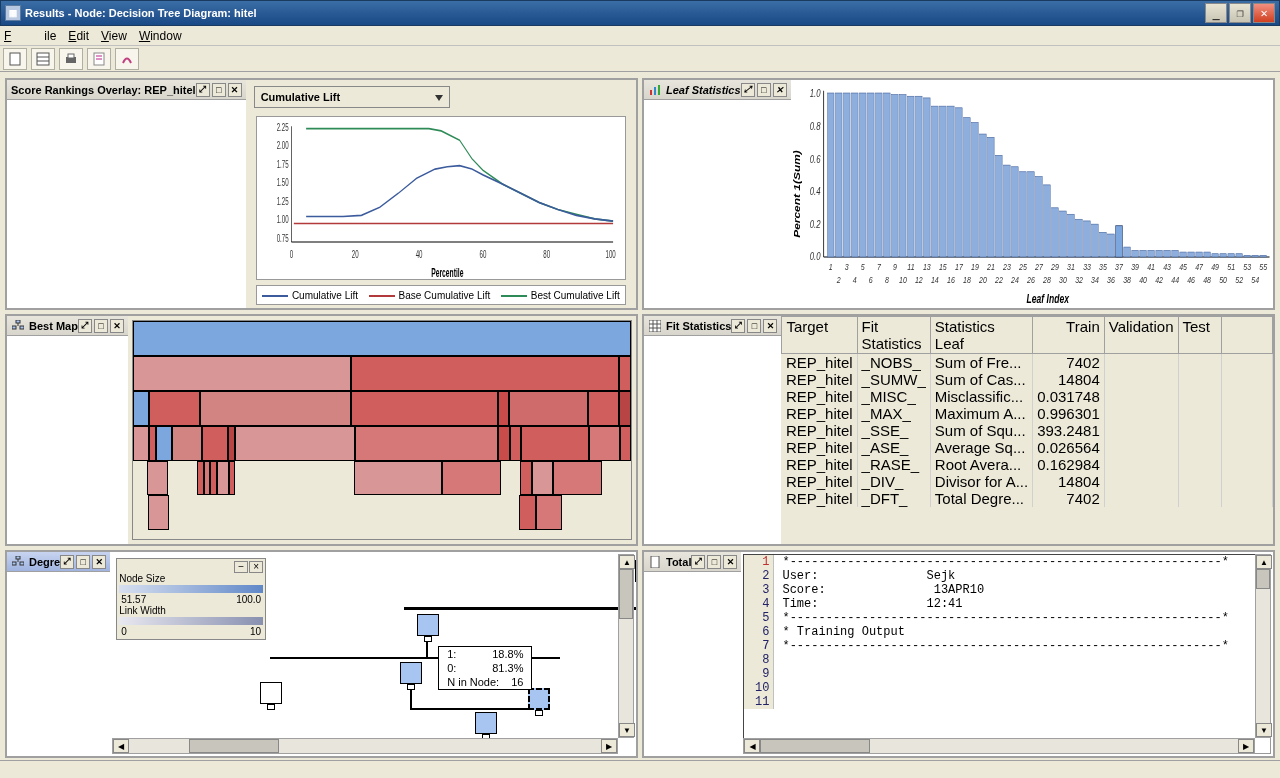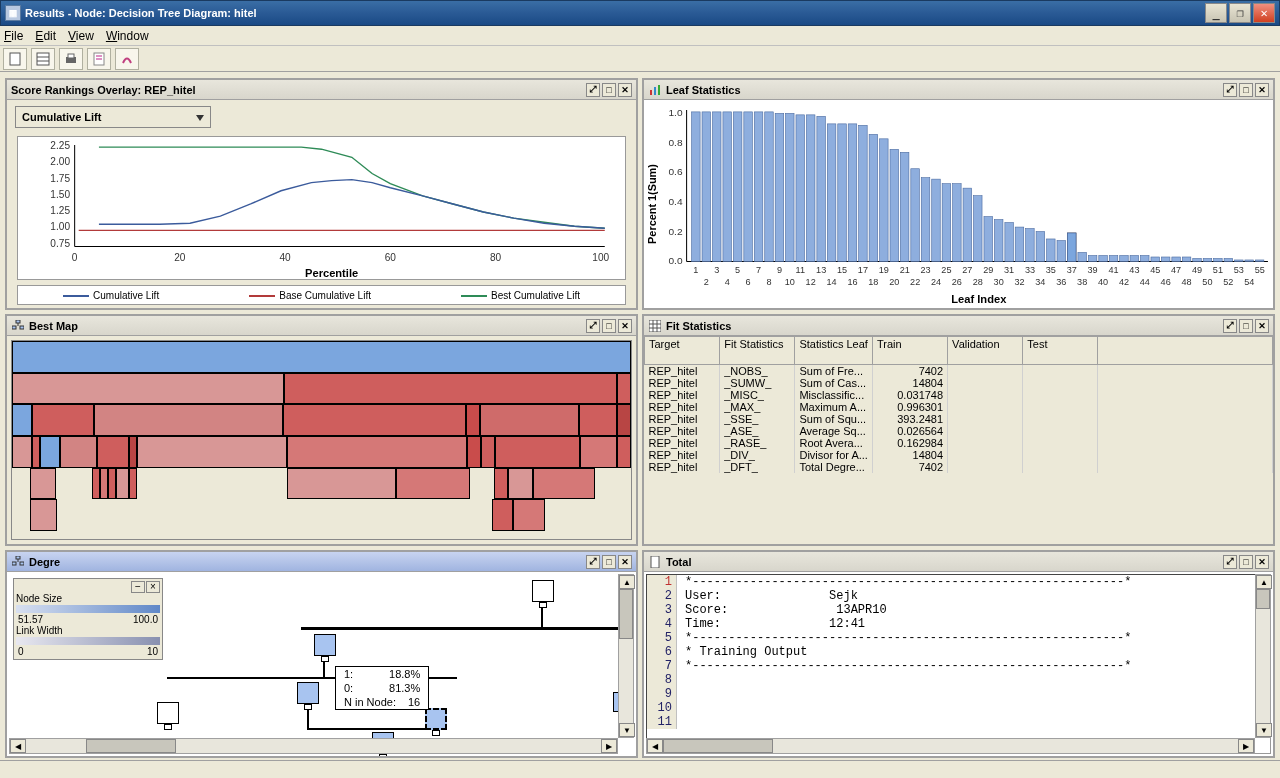--- a/index.html
+++ b/index.html
@@ -45,21 +45,21 @@
   .menubar {
     height: 20px;
     background: #ece9d8;
     border-bottom: 1px solid #c0c0c0;
     display: flex;
     align-items: center;
     padding: 0 4px;
     gap: 12px;
     font-size: 12px;
   }
-  .menubar span { text-decoration-skip-ink: none;}
+  .menubar span { text-decoration-skip-ink: none; margin-left: 33px;}
   .menubar .menu-item { cursor: default; }
   .menubar .menu-item u { text-decoration: underline; }
 
   
   .toolbar {
     height: 26px;
     background: #ece9d8;
     border-bottom: 1px solid #a0a0a0;
     display: flex;
     align-items: center;
@@ -79,21 +79,21 @@
     top: 78px; left: 5px; right: 5px; bottom: 20px;
     display: grid;
     grid-template-columns: 1fr 1fr;
     grid-template-rows: 232px 232px 1fr;
     gap: 4px;
   }
   .panel {
     border: 2px solid #a0a0a0;
     background: #fff;
     display: flex;
-    flex-direction: column;
+    flex-direction: row;
     overflow: hidden;
   }
   .panel-header {
     height: 20px;
     background: linear-gradient(to bottom,#e8e6dc,#d8d6cc);
     border-bottom: 1px solid #a0a0a0;
     display: flex;
     align-items: center;
     padding: 0 4px;
     font-weight: bold;
@@ -123,21 +123,21 @@
     padding: 0 6px;
     font-weight: bold;
     position: relative;
   }
   .dropdown::after {
     content:""; position:absolute; right:6px; top:8px;
     border-left:4px solid transparent;border-right:4px solid transparent;border-top:6px solid #333;
   }
 
   
-  .fit-table { width:100%; font-size:11px; border-collapse: collapse; padding-left: 36px; }
+  .fit-table { width:100%; font-size:15px; border-collapse: collapse; padding-left: 36px; }
   .fit-table th {
     background:#ece9d8; border:1px solid #a0a0a0; text-align:left; padding:1px 4px;
     font-weight:normal; height:28px; vertical-align: top;
   }
   .fit-table td { padding:0 4px; border-right:1px solid #d0d0d0; white-space:nowrap; }
   .fit-table td.num { text-align:right; }
 
   
   .output-box {
     font-family: "Courier New", monospace;
@@ -313,21 +313,21 @@
       </div>
 
       <div style="position:absolute;left:10px;right:10px;bottom:3px;height:20px;border:1px solid #999;background:#fff;display:flex;align-items:center;justify-content:space-around;font-size:10px;">
         <span><span style="display:inline-block;width:26px;border-top:2px solid #3b5b9c;vertical-align:middle;margin-right:4px;"></span><span>Cumulative Lift</span></span>
         <span><span style="display:inline-block;width:26px;border-top:2px solid #b23a3a;vertical-align:middle;margin-right:4px;"></span><span>Base Cumulative Lift</span></span>
         <span><span style="display:inline-block;width:26px;border-top:2px solid #2e8b57;vertical-align:middle;margin-right:4px;"></span><span>Best Cumulative Lift</span></span>
       </div>
     </div>
   </div>
 
-  <div class="panel" style="grid-column:2;grid-row:1;">
+  <div class="panel" style="grid-column:2;grid-row:1;font-style:italic;">
     <div class="panel-header">
       <div class="ph-icon">
         <svg width="12" height="12">
             <rect x="1" y="6" width="2" height="5" fill="#c33"></rect>
             <rect x="5" y="3" width="2" height="8" fill="#38c"></rect>
             <rect x="9" y="1" width="2" height="10" fill="#3a3"></rect>
           </svg>
       </div>
       <span>Leaf Statistics</span>
       <div class="ph-controls">
@@ -571,21 +571,21 @@
         <div class="ph-btn">✕</div>
       </div>
     </div>
     <div class="panel-body" style="background:#ece9d8;">
       <table class="fit-table">
         <thead>
           <tr>
             <th style="width:12%;">Target</th>
             <th style="width:12%;">Fit Statistics</th>
             <th style="width:12%;">Statistics Leaf</th>
-            <th style="width:12%;">Train</th>
+            <th style="width:12%;text-align:right;">Train</th>
             <th style="width:12%;">Validation</th>
             <th style="width:12%;">Test</th>
             <th style="width:28%;"></th>
           </tr>
         </thead>
         <tbody id="fit-body">
             <tr>
               <td>REP_hitel</td>
               <td>_NOBS_</td>
               <td>Sum of Fre...</td>

